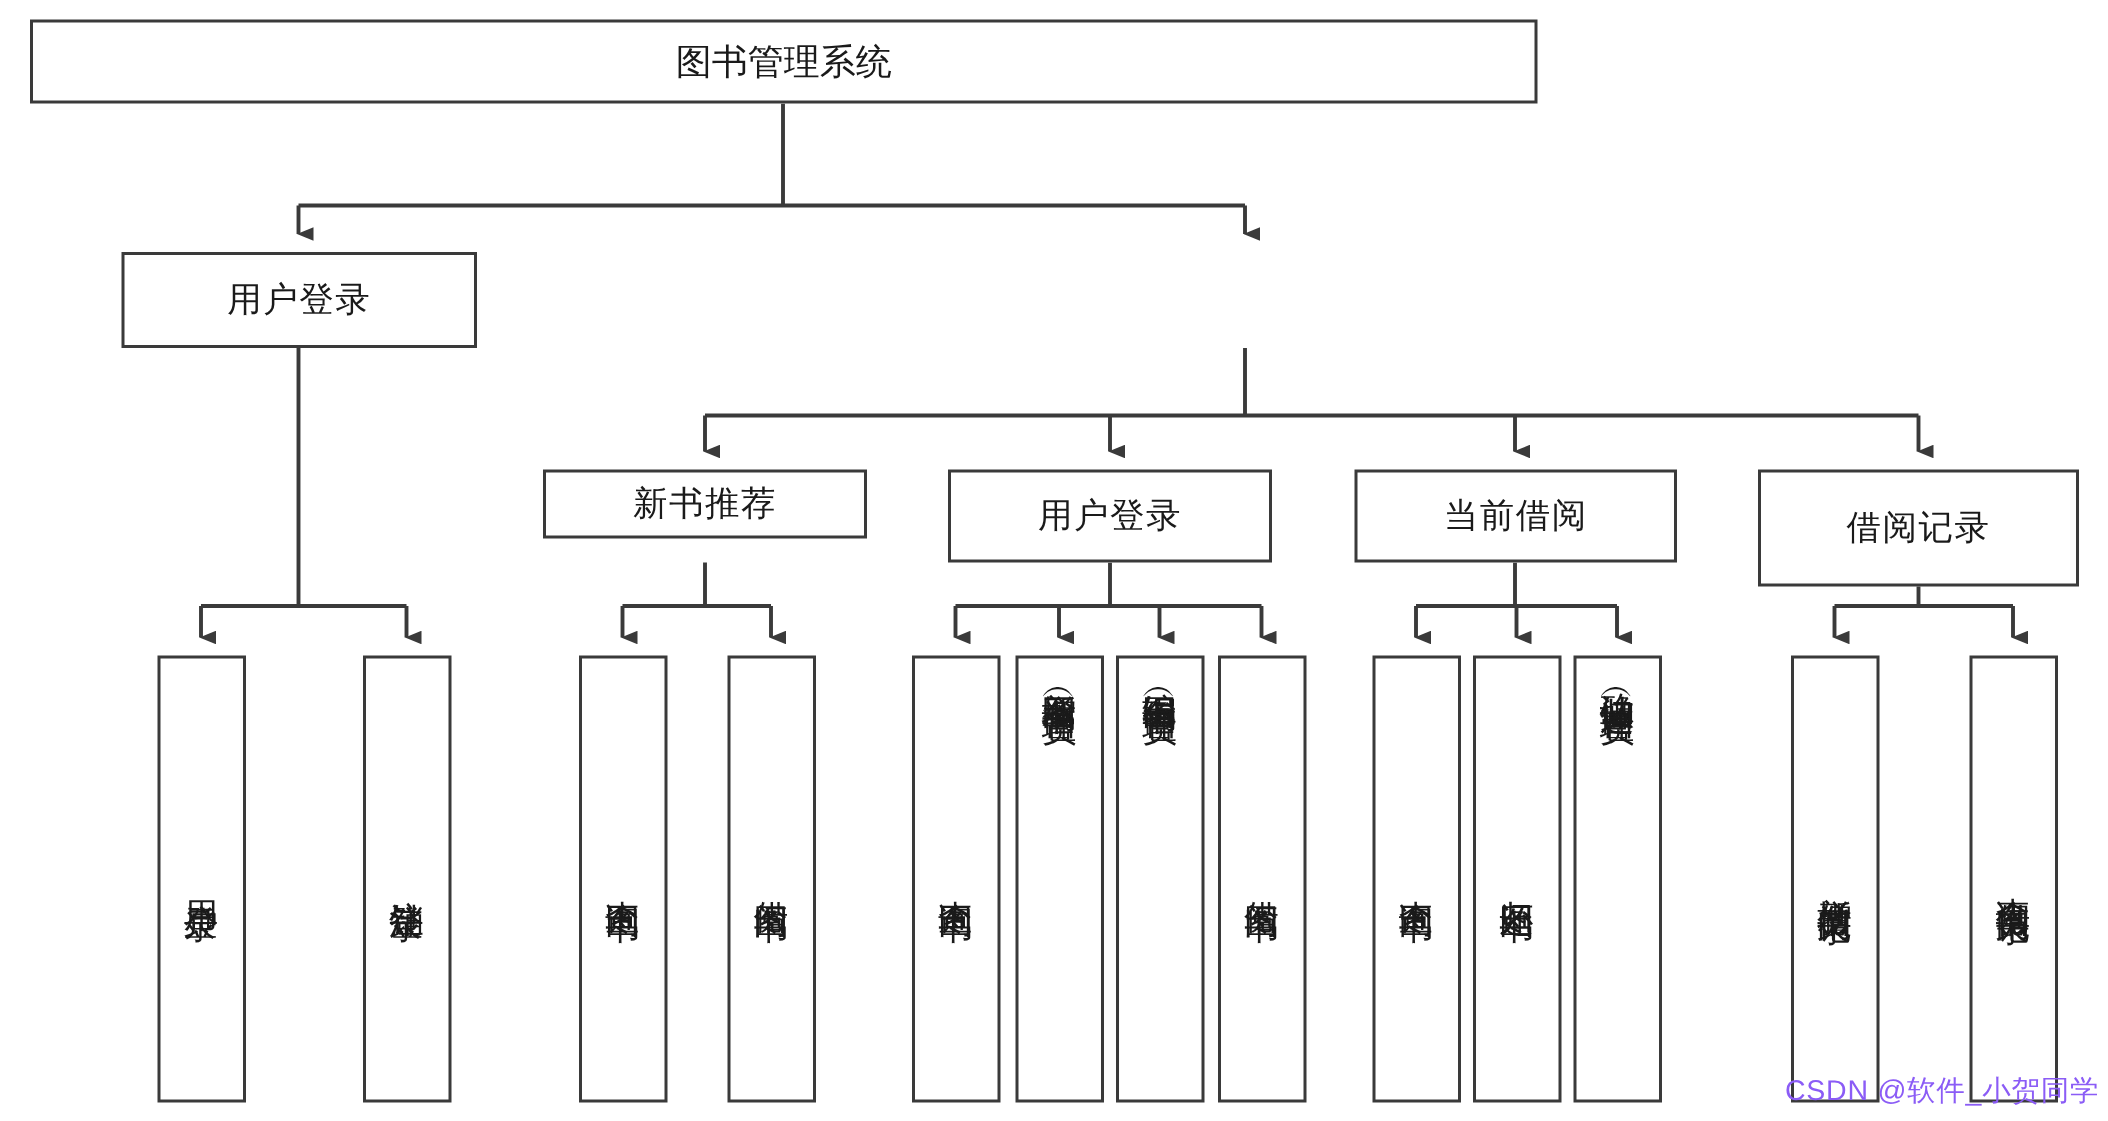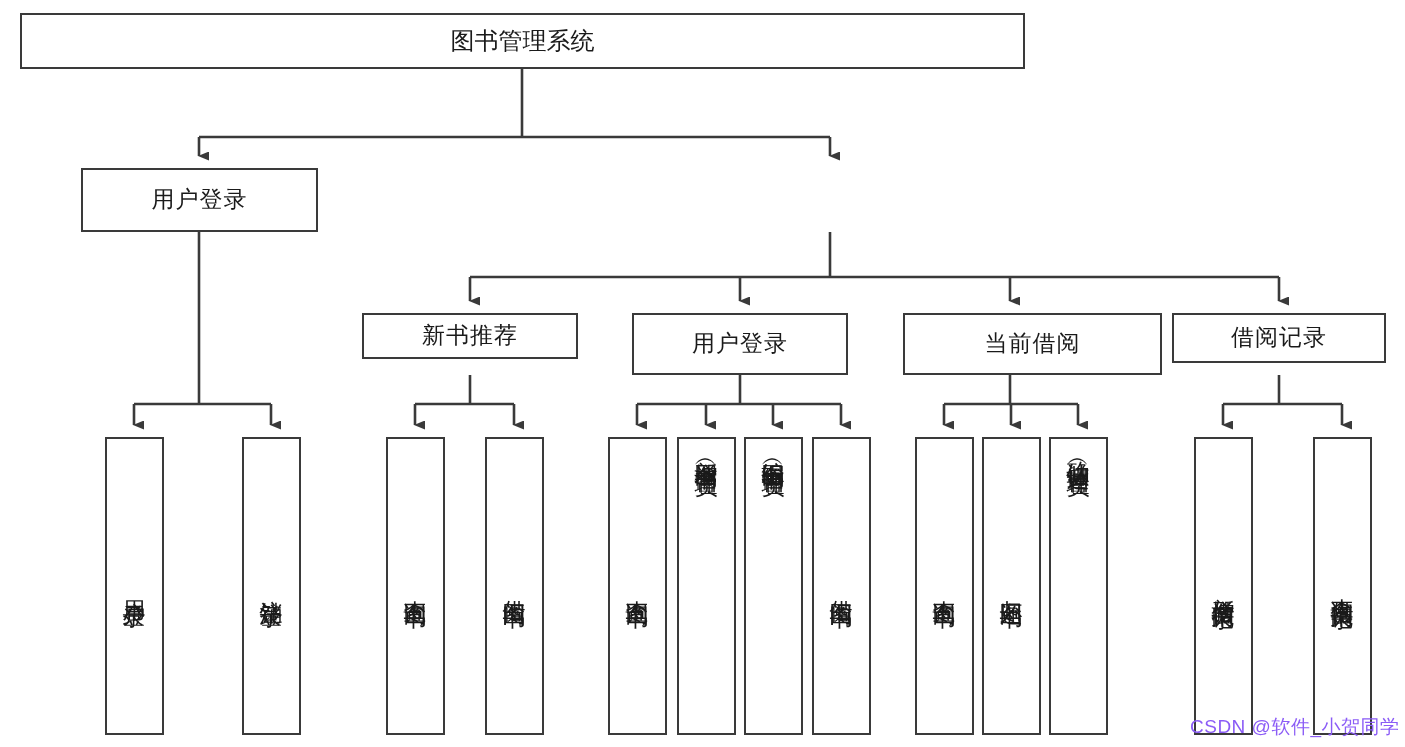--- a/index.html
+++ b/index.html
@@ -138,24 +138,24 @@
   <div class="node horiz" style="left:81px;top:168px;width:237px;height:64px;">
     <span>用户登录</span>
   </div>
 
   <div class="node horiz" style="left:362px;top:313px;width:216px;height:46px;">
     <span>新书推荐</span>
   </div>
   <div class="node horiz" style="left:632px;top:313px;width:216px;height:62px;">
     <span>用户登录</span>
   </div>
-  <div class="node horiz" style="left:903px;top:313px;width:259px;height:62px;">
+  <div class="node horiz" style="left:903px;top:313px;width:215px;height:62px;">
     <span>当前借阅</span>
   </div>
-  <div class="node horiz" style="left:1172px;top:313px;width:214px;height:50px;">
+  <div class="node horiz" style="left:1172px;top:313px;width:214px;height:78px;">
     <span>借阅记录</span>
   </div>
 
   <div class="node leaf" style="left:105px;top:437px;width:59px;height:298px;">
     <div class="leaf-inner">
       <span class="vtext">用户登录</span>
     </div>
   </div>
   <div class="node leaf" style="left:242px;top:437px;width:59px;height:298px;">
     <div class="leaf-inner">

